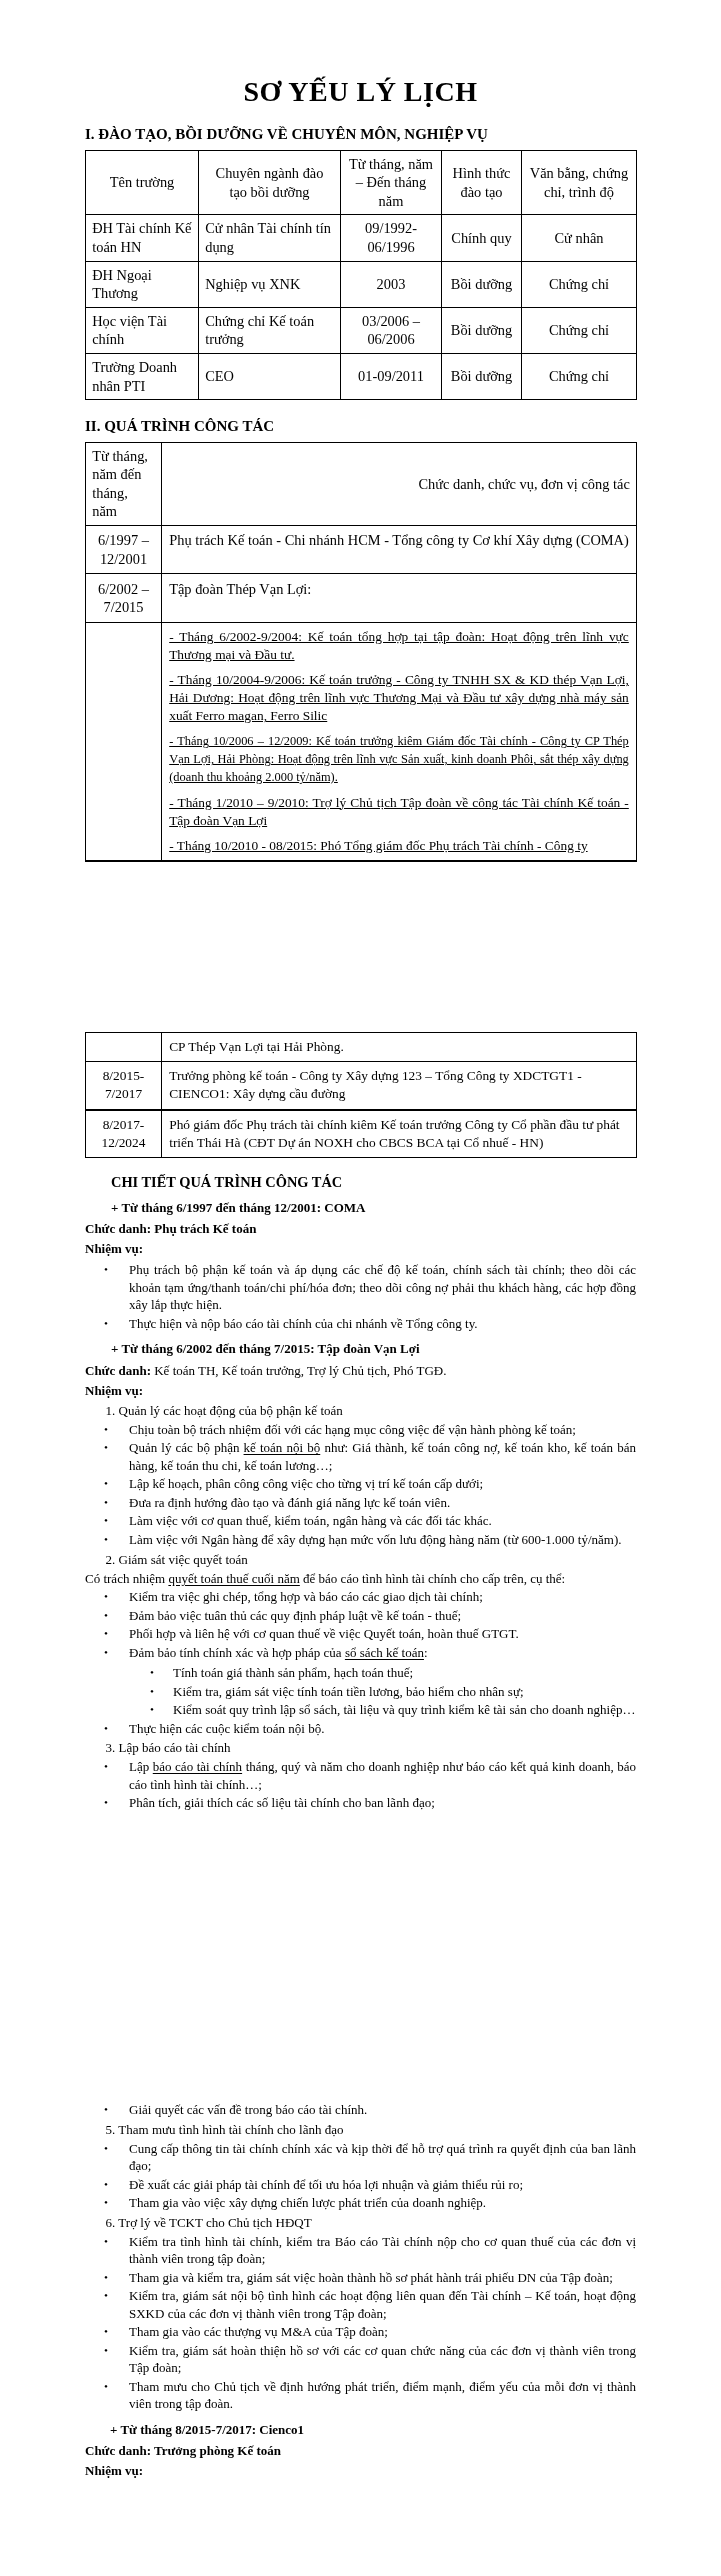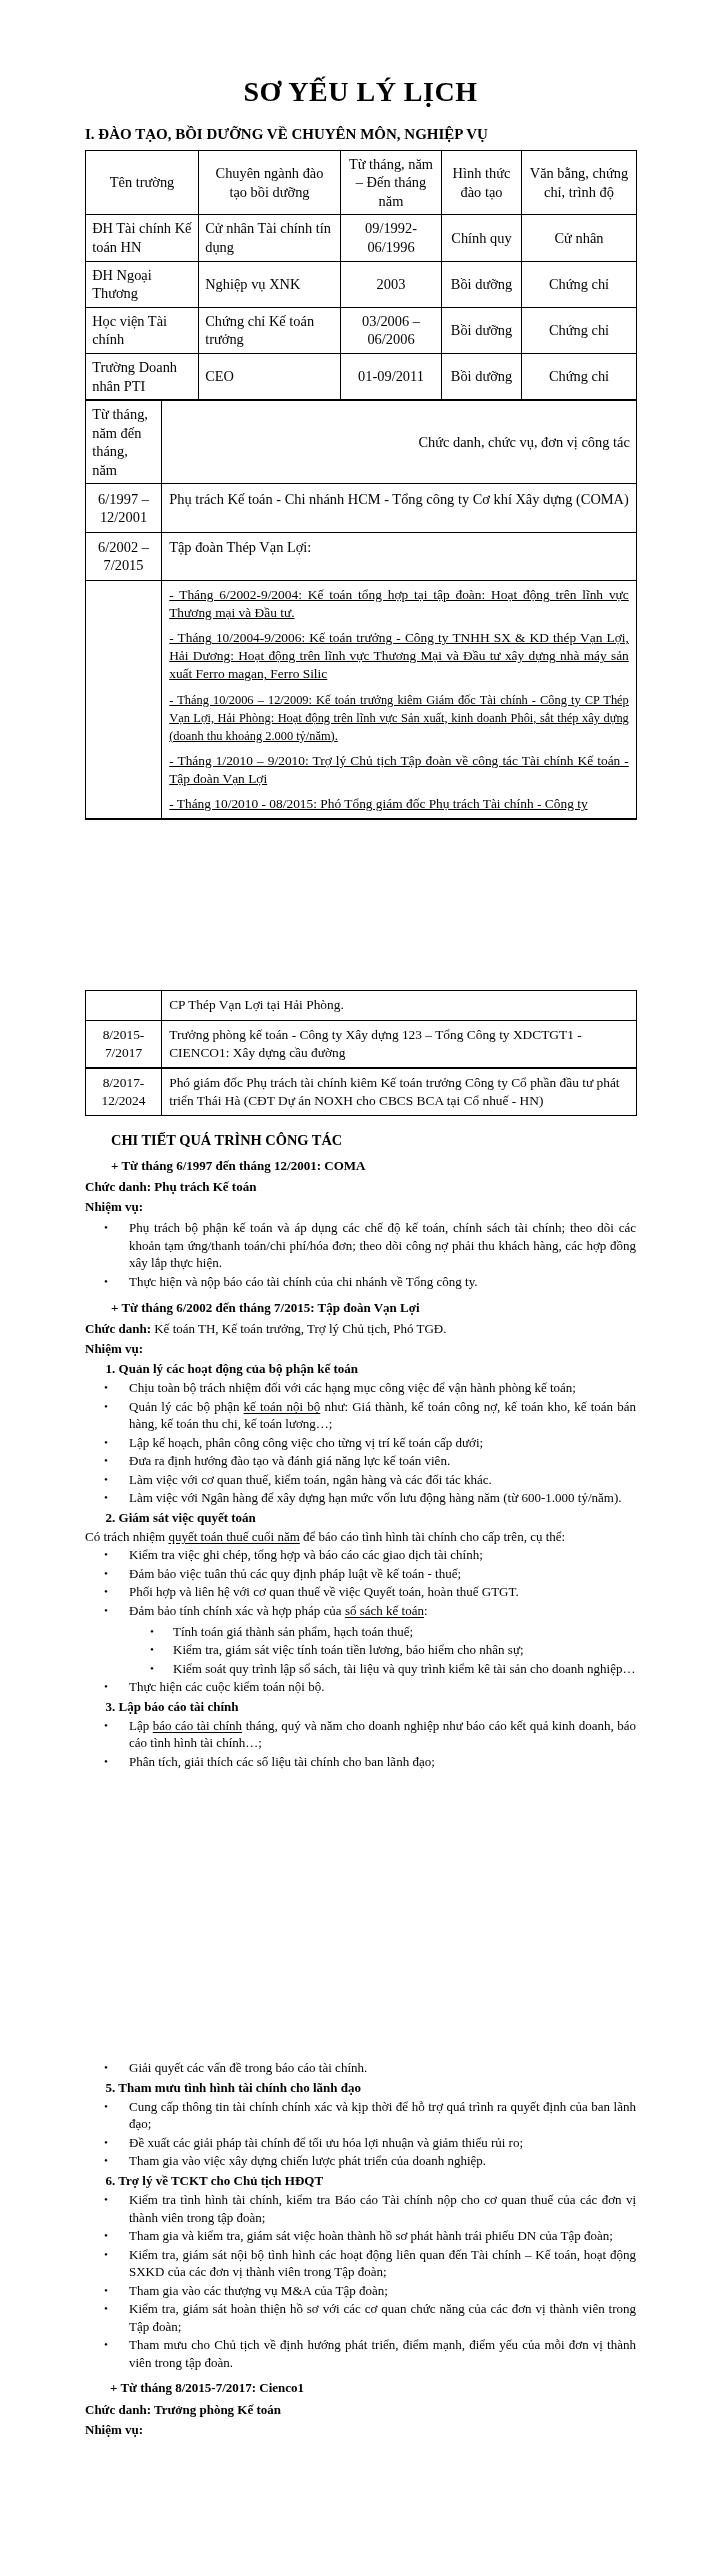--- a/index.html
+++ b/index.html
@@ -36,21 +36,21 @@
   .t2 .hist p:last-child{margin-bottom:0;}
   .t2.bottom-thick tr:last-child td{border-bottom:2.1px solid #000;text-decoration:underline;}
   .cont{margin-top:170px;}
   .cont tr.thick td{border-bottom:2.1px solid #000;}
   .cont td{font-size:13.4px;line-height:18px;}
   
   .detail-h{font-size:14.4px;font-weight:bold;margin:15.5px 0 8.2px 26px;}
   .job-h{font-size:13px;font-weight:bold;margin:9.3px 0 5.2px 26px;}
   .job-line{font-size:13px;font-weight:bold;margin:0 0 4.1px 0;}
   .job-line .val{font-weight:normal;}
-  .num-h{font-size:13px;font-weight:bold;margin:3.1px 0 2.1px 20.6px;}
+  .num-h{font-size:13px;font-weight:normal;margin:3.1px 0 2.1px 20.6px;}
   .intro{font-size:13px;line-height:17.5px;margin:0;text-align:justify;}
   ul.blt{list-style:none;margin:1px 0 3.1px 0;padding:0 0 0 44px;}
   ul.blt li{position:relative;font-size:13px;line-height:17.5px;text-align:justify;
             margin:0 0 1px 0;}
   ul.blt li::before{content:"\2022";position:absolute;left:-25px;top:0;font-size:11.3px;}
   ul.blt.sub{padding-left:88px;margin:0;}
   ul.blt.sub li::before{left:-23px;}
   u{text-underline-offset:1.5px;}
   
   .page3{margin-top:289px;}
@@ -105,20 +105,21 @@
     <tr>
       <td>Trường Doanh nhân PTI</td>
       <td>CEO</td>
       <td class="ctr">01-09/2011</td>
       <td class="ctr">Bồi dưỡng</td>
       <td class="ctr">Chứng chỉ</td>
     </tr>
   </tbody>
     </table>
 
+  <div class="sec-h">II. QUÁ TRÌNH CÔNG TÁC</div>
 
   <table class="t2 bottom-thick">
     <colgroup>
         <col class="c1">
         <col class="c2">
       </colgroup>
     <tbody>
         <tr>
       <th style="text-align:left">Từ tháng, năm đến tháng, năm</th>
       <th style="text-align:right">Chức danh, chức vụ, đơn vị công tác</th>

